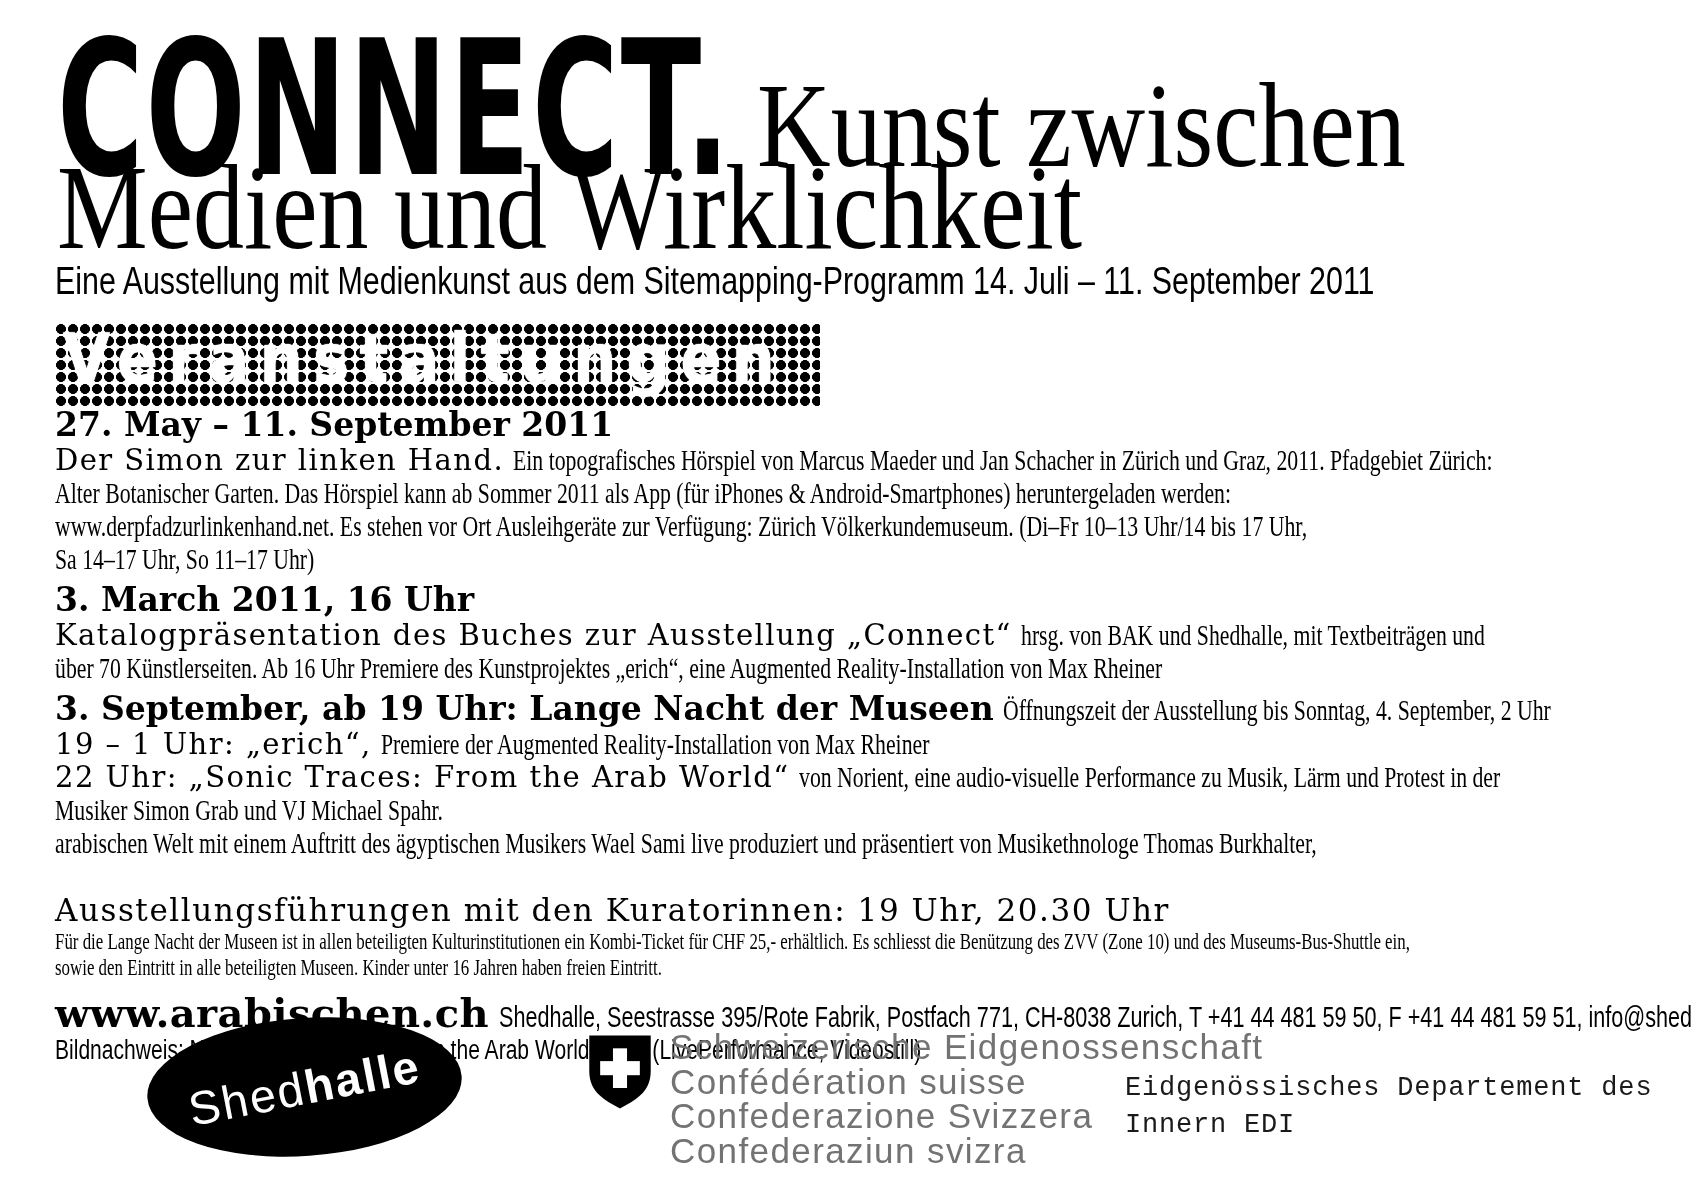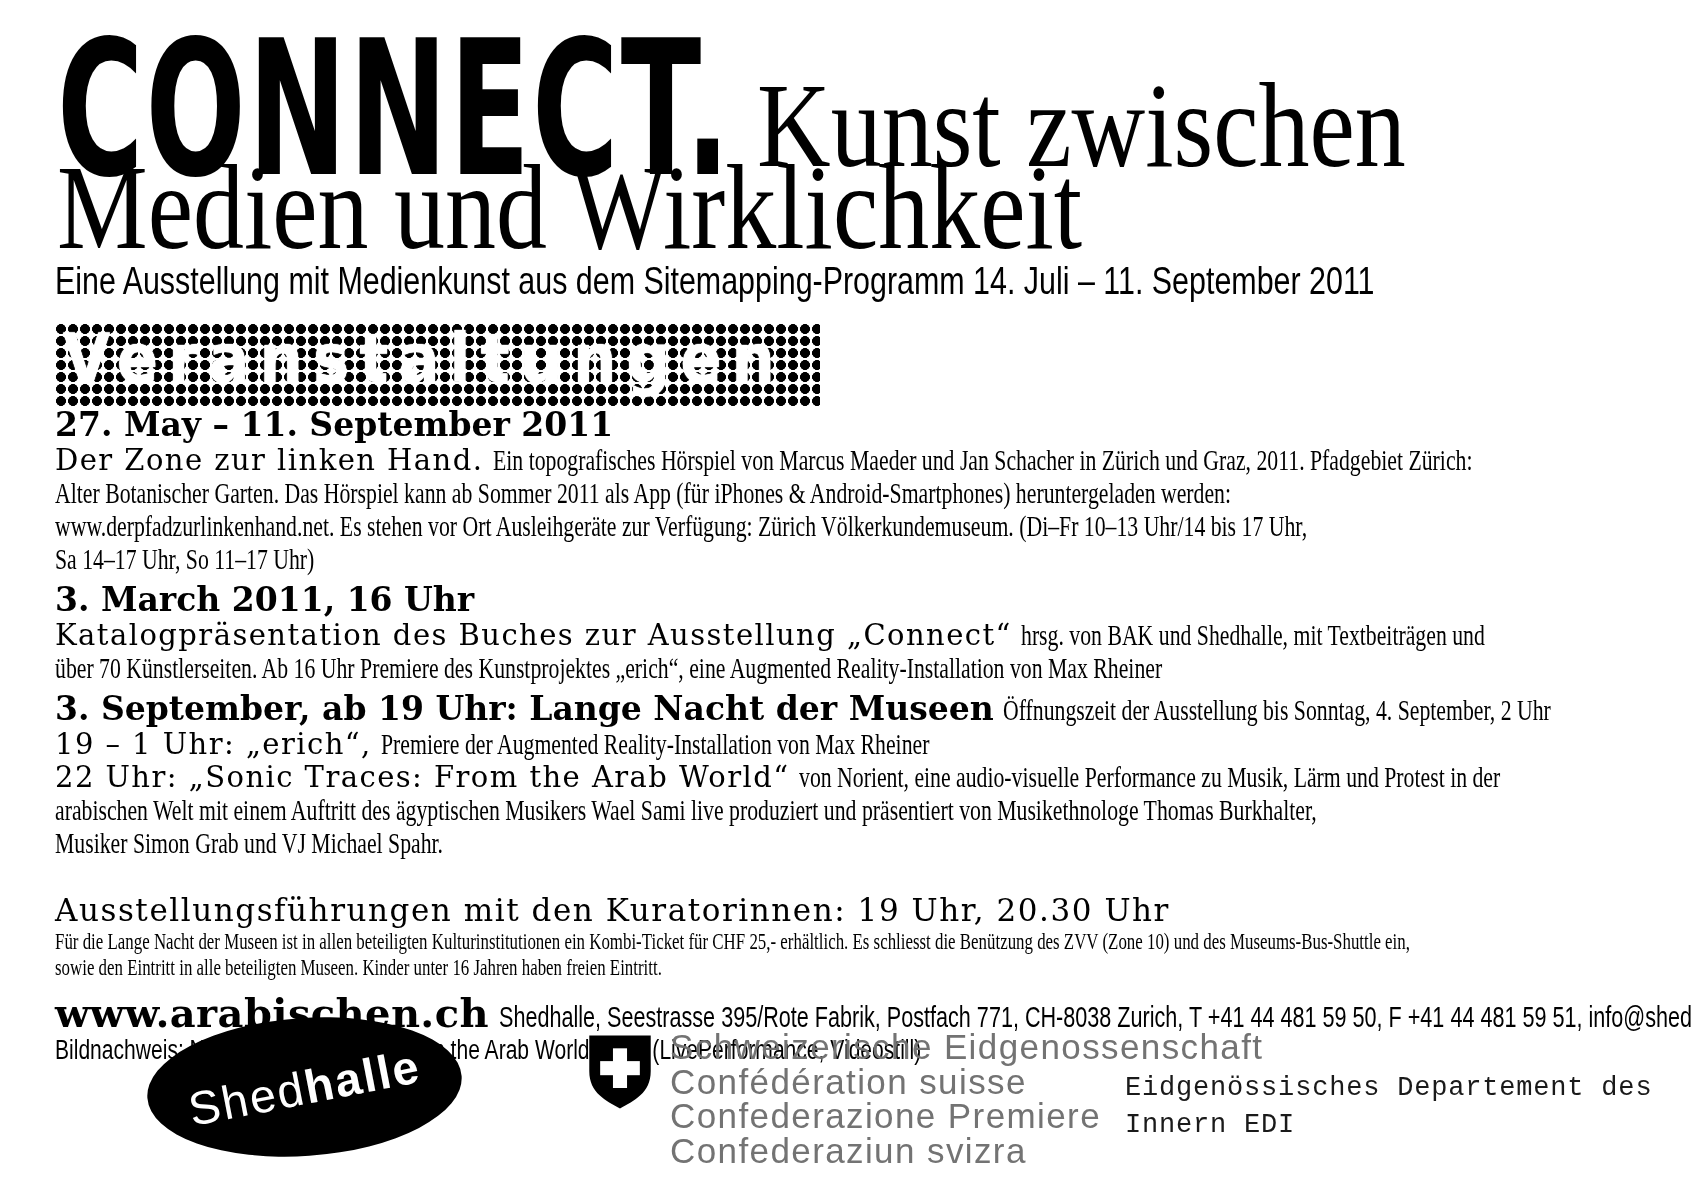--- a/index.html
+++ b/index.html
@@ -109,34 +109,34 @@
 <div class="abs title-serif2">Medien und Wirklichkeit</div>
 <div class="abs subtitle">Eine Ausstellung mit Medienkunst aus dem Sitemapping-Programm 14. Juli – 11. September 2011</div>
 
 <div class="abs dotband">
   <span class="dotband-word">Veranstaltungen</span>
 </div>
 
 <div class="abs content">
 
   <div class="h">27. May – 11. September 2011</div>
-  <div class="line"><span class="lead">Der Zone zur linken Hand.</span><span class="cond gap">Ein topografisches Hörspiel von Marcus Maeder und Jan Schacher in Zürich und Graz, 2011. Pfadgebiet Zürich:</span></div>
+  <div class="line"><span class="lead">Der Simon zur linken Hand.</span><span class="cond gap">Ein topografisches Hörspiel von Marcus Maeder und Jan Schacher in Zürich und Graz, 2011. Pfadgebiet Zürich:</span></div>
   <div class="line"><span class="cond">Alter Botanischer Garten. Das Hörspiel kann ab Sommer 2011 als App (für iPhones &amp; Android-Smartphones) heruntergeladen werden:</span></div>
   <div class="line"><span class="cond">www.derpfadzurlinkenhand.net. Es stehen vor Ort Ausleihgeräte zur Verfügung: Zürich Völkerkundemuseum. (Di–Fr 10–13 Uhr/14 bis 17 Uhr,</span></div>
   <div class="line"><span class="cond">Sa 14–17 Uhr, So 11–17 Uhr)</span></div>
 
   <div class="h mt">3. March 2011, 16 Uhr</div>
   <div class="line"><span class="lead">Katalogpräsentation des Buches zur Ausstellung „Connect“</span><span class="cond gap">hrsg. von BAK und Shedhalle, mit Textbeiträgen und</span></div>
   <div class="line"><span class="cond">über 70 Künstlerseiten. Ab 16 Uhr Premiere des Kunstprojektes „erich“, eine Augmented Reality-Installation von Max Rheiner</span></div>
 
   <div class="line mt"><span class="h inlinehead">3. September, ab 19 Uhr: Lange Nacht der Museen</span><span class="cond gap">Öffnungszeit der Ausstellung bis Sonntag, 4. September, 2 Uhr</span></div>
   <div class="line"><span class="lead">19 – 1 Uhr: „erich“,</span><span class="cond gap">Premiere der Augmented Reality-Installation von Max Rheiner</span></div>
   <div class="line"><span class="lead">22 Uhr: „Sonic Traces: From the Arab World“</span><span class="cond gap">von Norient, eine audio-visuelle Performance zu Musik, Lärm und Protest in der</span></div>
+  <div class="line"><span class="cond">Musiker Simon Grab und VJ Michael Spahr.</span></div>
   <div class="line"><span class="cond">arabischen Welt mit einem Auftritt des ägyptischen Musikers Wael Sami live produziert und präsentiert von Musikethnologe Thomas Burkhalter,</span></div>
-  <div class="line"><span class="cond">Musiker Simon Grab und VJ Michael Spahr.</span></div>
   <div class="big-lead">Ausstellungsführungen mit den Kuratorinnen: 19 Uhr, 20.30 Uhr</div>
 
   <div class="note"><span class="cond">Für die Lange Nacht der Museen ist in allen beteiligten Kulturinstitutionen ein Kombi-Ticket für CHF 25,- erhältlich. Es schliesst die Benützung des ZVV (Zone 10) und des Museums-Bus-Shuttle ein,</span></div>
   <div class="note"><span class="cond">sowie den Eintritt in alle beteiligten Museen. Kinder unter 16 Jahren haben freien Eintritt.</span></div>
 
   <div class="webline"><span class="weburl">www.arabischen.ch</span><span class="addr gap">Shedhalle, Seestrasse 395/Rote Fabrik, Postfach 771, CH-8038 Zurich, T +41 44 481 59 50, F +41 44 481 59 51, info@shedhalle.ch</span></div>
   <div class="credit">Bildnachweis: Norient: Sonic Traces: from the Arab World, 2011 (LivePerformance, Videostill)</div>
 
 </div>
 
@@ -148,19 +148,19 @@
   <svg width="64" height="76" viewBox="0 0 100 118" xmlns="http://www.w3.org/2000/svg">
     <path d="M2 2 L98 2 L98 58 C98 92 72 104 50 116 C28 104 2 92 2 58 Z" fill="#000000"></path>
     <rect x="39" y="22" width="22" height="62" fill="#ffffff"></rect>
     <rect x="19" y="42" width="62" height="22" fill="#ffffff"></rect>
   </svg>
 </div>
 
 <div class="abs conf-block">
   <div>Schweizerische Eidgenossenschaft</div>
   <div>Confédération suisse</div>
-  <div>Confederazione Premiere</div>
+  <div>Confederazione Svizzera</div>
   <div>Confederaziun svizra</div>
 </div>
 
 <div class="abs dept-block">
   <div>Eidgenössisches Departement des Innern EDI</div>
 </div>
 
 </body></html>

